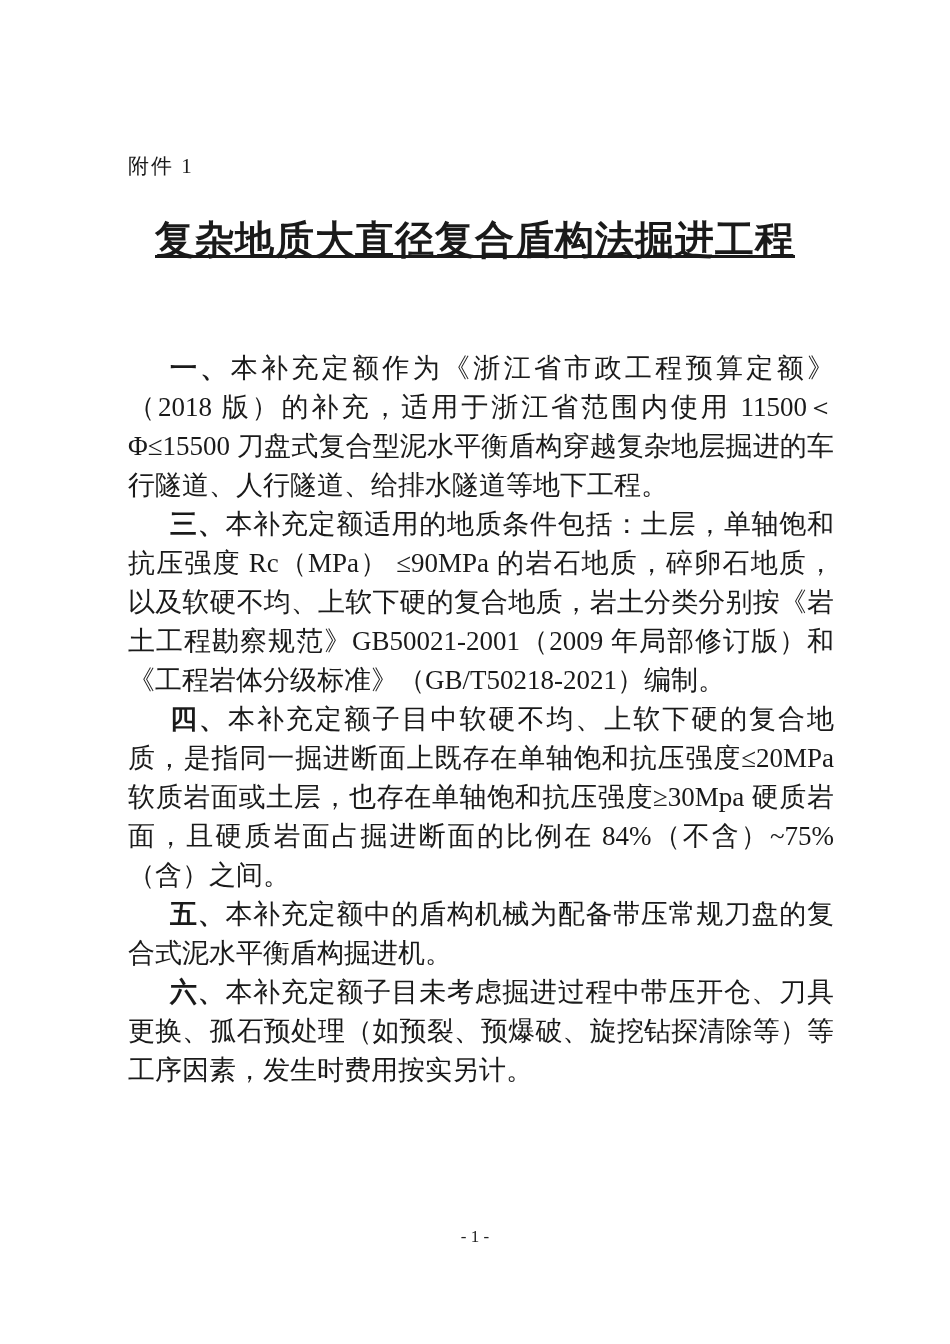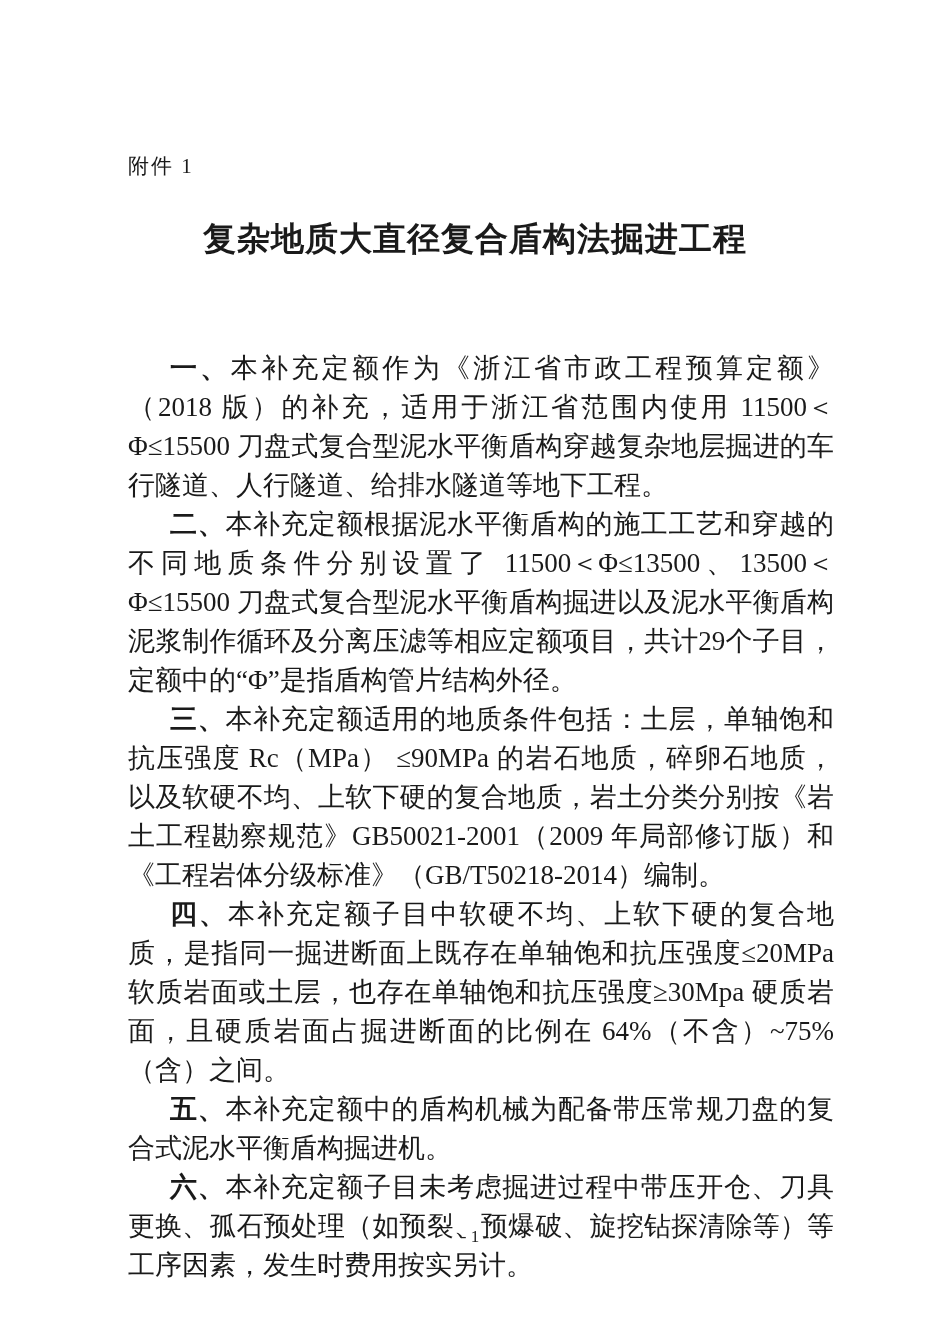--- a/index.html
+++ b/index.html
@@ -26,23 +26,24 @@
     letter-spacing: 2px;
     white-space: pre;
   }
   .doc-title {
     position: absolute;
     left: 0;
     top: 214px;
     width: 950px;
     text-align: center;
     font-weight: 700;
-    font-size: 33px;
+    font-size: 39px;
     line-height: 51px;
     letter-spacing: 1px;
+    text-decoration: underline;
   }
   .body-text {
     position: absolute;
     left: 128px;
     top: 349px;
     width: 706px;
     font-size: 27px;
     line-height: 39px;
     text-align: justify;
     text-justify: inter-character;
@@ -73,22 +74,21 @@
 <div class="page">
 
   <div class="attachment-label">附件 1</div>
 
   <div class="doc-title">
     <div>复杂地质大直径复合盾构法掘进工程</div>
   </div>
 
   <div class="body-text">
     <p class="body-para"><span class="para-num">一、</span><span>本补充定额作为《浙江省市政工程预算定额》（2018 版）的补充，适用于浙江省范围内使用 11500＜Φ≤15500 刀盘式复合型泥水平衡盾构穿越复杂地层掘进的车行隧道、人行隧道、给排水隧道等地下工程。</span></p>
-    <p class="body-para"><span class="para-num">二、</span><span>本补充定额根据泥水平衡盾构的施工工艺和穿越的不同地质条件分别设置了 11500＜Φ≤13500、13500＜Φ≤15500 刀盘式复合型泥水平衡盾构掘进以及泥水平衡盾构泥浆制作循环及分离压滤等相应定额项目，共计29个子目，定额中的“Φ”是指盾构管片结构外径。</span></p>
-    <p class="body-para"><span class="para-num">三、</span><span>本补充定额适用的地质条件包括：土层，单轴饱和抗压强度 Rc（MPa） ≤90MPa 的岩石地质，碎卵石地质，以及软硬不均、上软下硬的复合地质，岩土分类分别按《岩土工程勘察规范》GB50021-2001（2009 年局部修订版）和《工程岩体分级标准》（GB/T50218-2014）编制。</span></p>
-    <p class="body-para"><span class="para-num">四、</span><span>本补充定额子目中软硬不均、上软下硬的复合地质，是指同一掘进断面上既存在单轴饱和抗压强度≤20MPa 软质岩面或土层，也存在单轴饱和抗压强度≥30Mpa 硬质岩面，且硬质岩面占掘进断面的比例在 64%（不含）~75%（含）之间。</span></p>
+    <p class="body-para"><span class="para-num">三、</span><span>本补充定额适用的地质条件包括：土层，单轴饱和抗压强度 Rc（MPa） ≤90MPa 的岩石地质，碎卵石地质，以及软硬不均、上软下硬的复合地质，岩土分类分别按《岩土工程勘察规范》GB50021-2001（2009 年局部修订版）和《工程岩体分级标准》（GB/T50218-2021）编制。</span></p>
+    <p class="body-para"><span class="para-num">四、</span><span>本补充定额子目中软硬不均、上软下硬的复合地质，是指同一掘进断面上既存在单轴饱和抗压强度≤20MPa 软质岩面或土层，也存在单轴饱和抗压强度≥30Mpa 硬质岩面，且硬质岩面占掘进断面的比例在 84%（不含）~75%（含）之间。</span></p>
     <p class="body-para"><span class="para-num">五、</span><span>本补充定额中的盾构机械为配备带压常规刀盘的复合式泥水平衡盾构掘进机。</span></p>
     <p class="body-para"><span class="para-num">六、</span><span>本补充定额子目未考虑掘进过程中带压开仓、刀具更换、孤石预处理（如预裂、预爆破、旋挖钻探清除等）等工序因素，发生时费用按实另计。</span></p>
   </div>
 
   <div class="page-footer">- 1 -</div>
 
 </div>
 
 </body></html>

